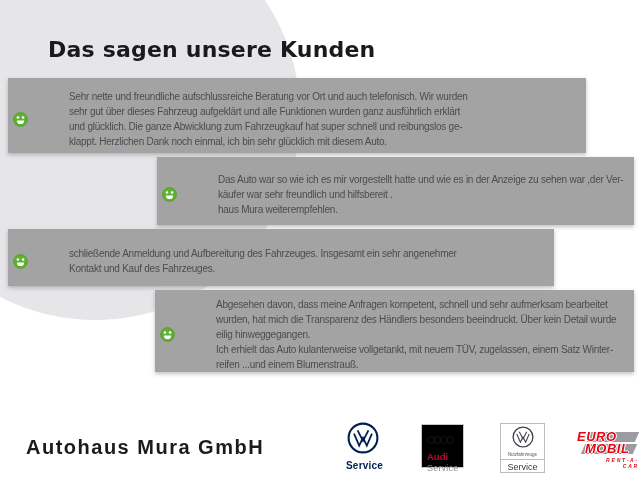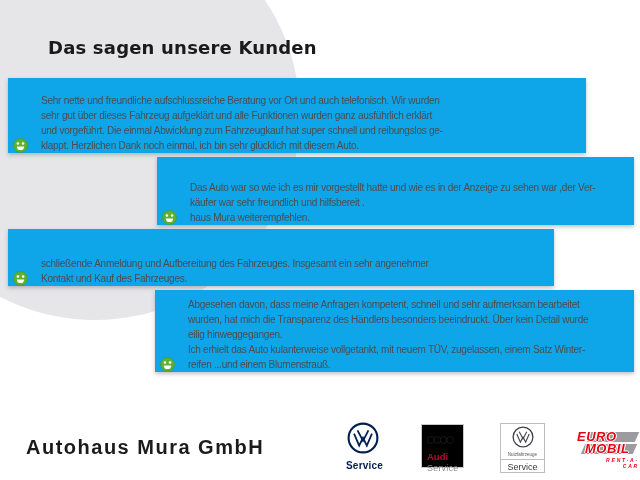--- a/index.html
+++ b/index.html
@@ -7,26 +7,26 @@
   .page {
     position:relative; width:640px; height:480px; overflow:hidden;
     background:#fff; font-family:"Liberation Sans", sans-serif;
   }
   .bg-circle {
     position:absolute; left:-110px; top:-90px; width:410px; height:410px;
     border-radius:50%; background:var(--circle-gray,#e6e6e9);
   }
   .title {
     position:absolute; left:48px; top:37px;
-    font-family:"DejaVu Sans", sans-serif; font-weight:bold; font-size:18px;
+    font-family:"DejaVu Sans", sans-serif; font-weight:bold; font-size:22px;
     color:#1a1a1c; letter-spacing:.2px;
   }
   .card {
-    position:absolute; background:#0ea5e9; display:flex; align-items:flex-end;
-    padding:6px 0 0 5px; box-shadow:0 2px 4px rgba(100,100,112,.40);
+    position:absolute; background:#a3a3a3; display:flex; align-items:center;
+    padding:6px 0 0 5px; box-shadow:0 2px 4px rgba(100,100,112,.40);gap:28px;
   }
   .card .smiley { flex:0 0 auto; width:15px; height:15px; margin-top:1px; }
   .card .lines {
     margin-left:13px; font-size:10px; line-height:15px;
     letter-spacing:-0.25px; color:#4c4c4e; white-space:nowrap;
   }
   .card1 { left:8px;   top:78px;  width:578px; height:75px; }
   .card2 { left:157px; top:157px; width:477px; height:68px; }
   .card3 { left:8px;   top:229px; width:546px; height:57px; }
   .card4 { left:155px; top:290px; width:479px; height:82px; }
@@ -84,21 +84,21 @@
       <svg viewBox="0 0 20 20" width="15" height="15">
         <circle cx="10" cy="10" r="9.2" fill="var(--smiley-green,#5fb130)" stroke="#4d9b27" stroke-width="1"></circle>
         <circle cx="6.6" cy="7.2" r="1.7" fill="#fff"></circle>
         <circle cx="13.4" cy="7.2" r="1.7" fill="#fff"></circle>
         <path d="M5.2 11.2 h9.6 a4.8 4.8 0 0 1 -9.6 0 z" fill="#fff"></path>
       </svg>
     </span>
     <div class="lines">
       <div>Sehr nette und freundliche aufschlussreiche Beratung vor Ort und auch telefonisch. Wir wurden</div>
       <div>sehr gut über dieses Fahrzeug aufgeklärt und alle Funktionen wurden ganz ausführlich erklärt</div>
-      <div>und vorgeführt. Die einmal Abwicklung zum Fahrzeugkauf hat super schnell und reibungslos ge-</div>
+      <div>und glücklich. Die ganze Abwicklung zum Fahrzeugkauf hat super schnell und reibungslos ge-</div>
       <div>klappt. Herzlichen Dank noch einmal, ich bin sehr glücklich mit diesem Auto.</div>
     </div>
   </section>
 
   <section class="card card2">
     <span class="smiley">
       <svg viewBox="0 0 20 20" width="15" height="15">
         <circle cx="10" cy="10" r="9.2" fill="var(--smiley-green,#5fb130)" stroke="#4d9b27" stroke-width="1"></circle>
         <circle cx="6.6" cy="7.2" r="1.7" fill="#fff"></circle>
         <circle cx="13.4" cy="7.2" r="1.7" fill="#fff"></circle>

